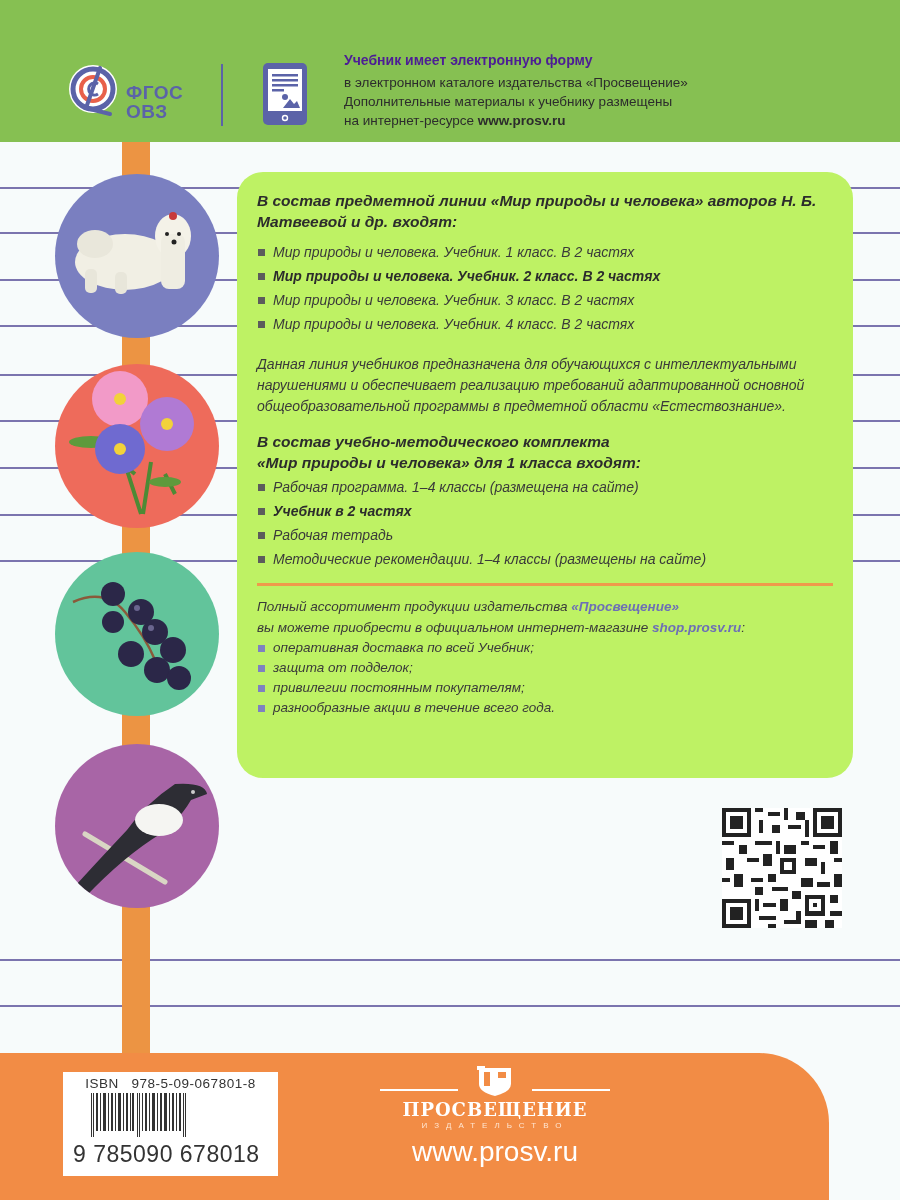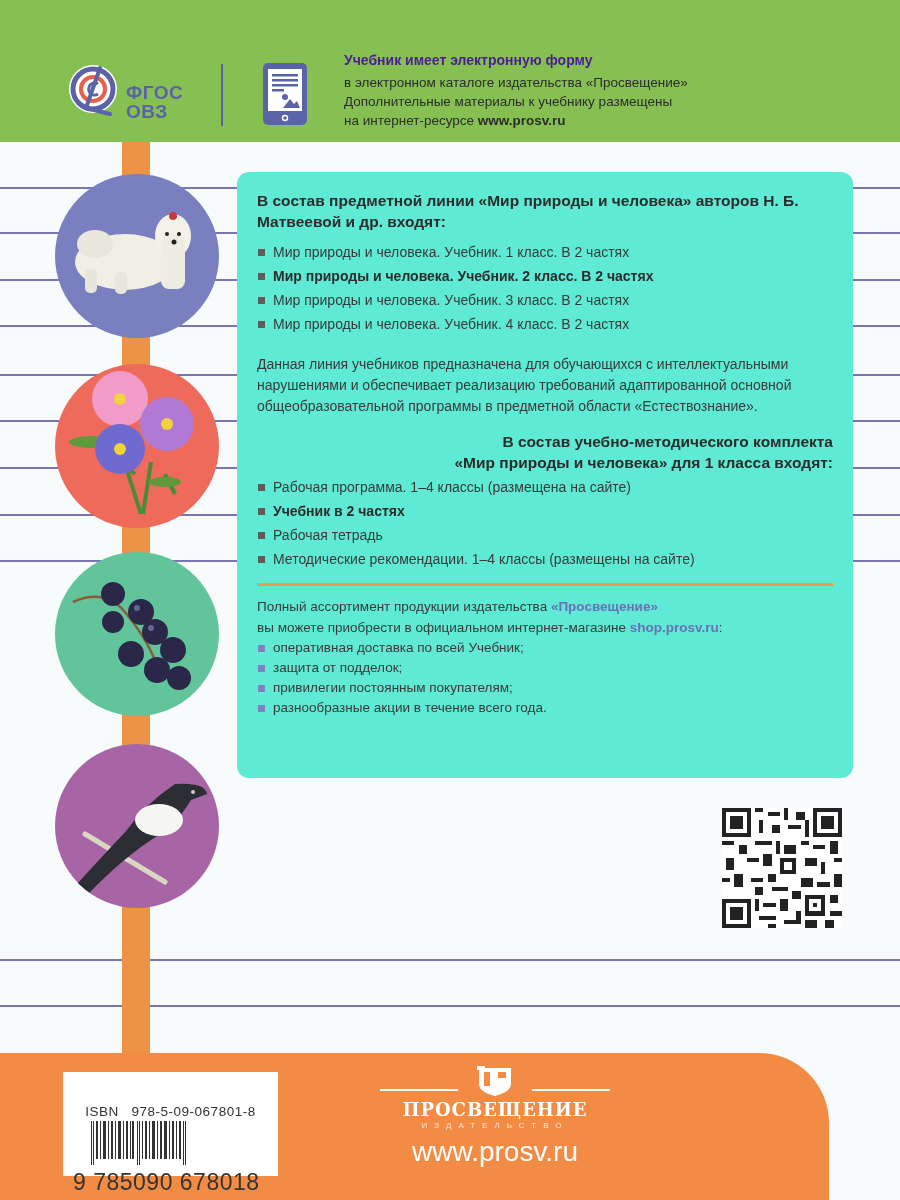--- a/index.html
+++ b/index.html
@@ -21,48 +21,48 @@
   .rule { position: absolute; left: 0; width: 900px; height: 2px; background: #7b74ae; }
 
   
   .stripe { position: absolute; left: 122px; top: 142px; width: 28px; height: 920px; background: #ec9443; }
 
   
   .circle { position: absolute; left: 55px; width: 164px; height: 164px; border-radius: 50%; overflow: hidden; }
   .circle svg { width: 100%; height: 100%; display: block; }
 
   
-  .panel { position: absolute; left: 237px; top: 172px; width: 616px; height: 606px; background: #5eead4; border-radius: 12px; padding: 18px 20px 0 20px; }
+  .panel { position: absolute; left: 237px; top: 172px; width: 616px; height: 606px; background: #bef264; border-radius: 26px; padding: 18px 20px 0 20px; font-style: italic; }
   .panel h3 { font-size: 15.5px; font-weight: bold; line-height: 21px; color: #2c2c2c; }
   .list { list-style: none; }
   .list li { position: relative; padding-left: 16px; font-size: 14px; line-height: 24px; color: #3a3a3a; }
   .list li::before { content: ""; position: absolute; left: 1px; top: 9px; width: 7px; height: 7px; background: #5c5c5c; }
   .list li.bold { font-weight: bold; color: #2c2c2c; }
   .list.violet li::before { background: #7e82c0; }
   .list1 { margin-top: 8px; }
   .para { margin-top: 18px; font-size: 14px; line-height: 21px; color: #3a3a3a; }
-  .h2 { margin-top: 14px; text-align: right; }
+  .h2 { margin-top: 14px; }
   .list2 { margin-top: 2px; }
   .list2 li { line-height: 24px; }
   .orange-rule { margin-top: 12px; height: 3px; background: #ef9a4b; margin-right: 0; }
   .shop { margin-top: 10px; font-size: 13.5px; line-height: 21px; color: #3a3a3a; }
   .shop .accent { color: #6d6fb6; font-weight: bold; }
   .list3 li { font-size: 13.5px; line-height: 20px; }
   .list3 li::before { top: 7px; }
 
   
   .qr { position: absolute; left: 722px; top: 808px; width: 120px; height: 120px; background: #fff; }
 
   
   .grade { position: absolute; top: 940px; left: 222px; font-family: "DejaVu Serif", serif; font-weight: bold; font-size: 82px; line-height: 82px; }
 
   
   .bottom-orange { position: absolute; left: 0; top: 1053px; width: 829px; height: 147px; background: #f28c45; border-top-right-radius: 70px; }
   .isbn-box { position: absolute; left: 63px; top: 1072px; width: 215px; height: 104px; background: #fff; padding: 4px 10px 0 10px; }
-  .isbn-top { font-size: 13.5px; color: #333; letter-spacing: 0.5px; white-space: pre; text-align: center; margin-top: 28px; }
+  .isbn-top { font-size: 13.5px; color: #333; letter-spacing: 0.5px; white-space: pre; text-align: center; }
   .barcode { height: 44px; margin: 2px 4px 0 18px; }
   .isbn-bottom { font-size: 23px; color: #333; line-height: 26px; letter-spacing: 0.5px; white-space: pre; }
 
   .pub { position: absolute; left: 380px; top: 1066px; width: 230px; text-align: center; color: #fff; }
   .pub-logo { display: block; margin: 0 auto; }
   .pub-name { font-family: "DejaVu Serif", serif; font-size: 18px; letter-spacing: 1px; margin-top: 3px; font-weight: bold; }
   .pub-sub { font-size: 8px; letter-spacing: 7px; color: #ffe6d2; margin-top: 1px; }
   .pub-url { font-size: 28px; margin-top: 6px; letter-spacing: 0; }
 </style>
 </head>

